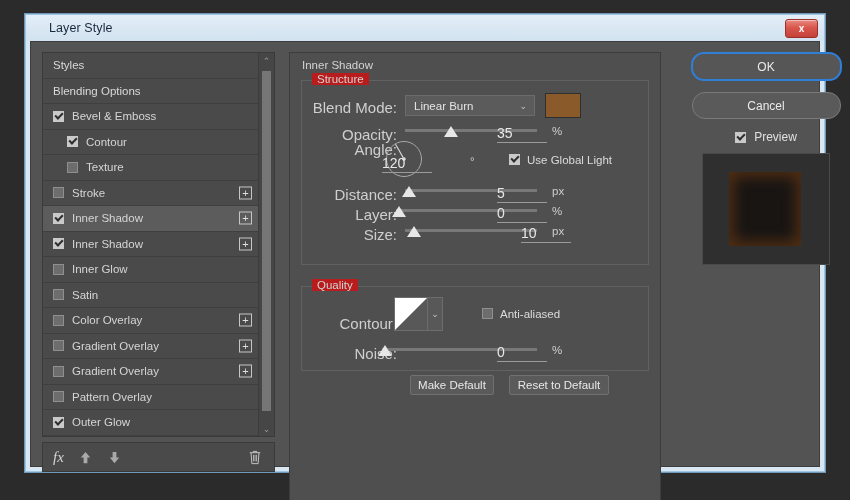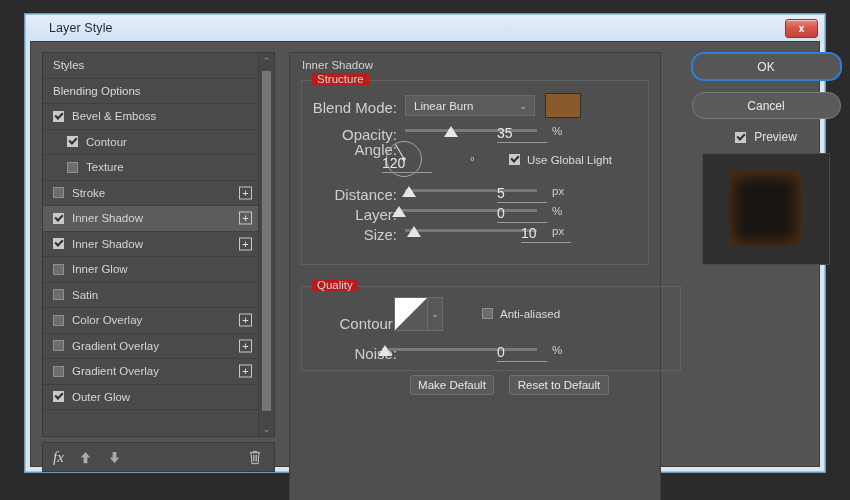--- a/index.html
+++ b/index.html
@@ -346,20 +346,24 @@
           </div>
           <div class="srow">
             <span class="cb"></span>
             <span>Gradient Overlay</span>
             <span class="plusbox">+</span>
           </div>
           <div class="srow">
             <span class="cb"></span>
             <span>Gradient Overlay</span>
             <span class="plusbox">+</span>
+          </div>
+          <div class="srow">
+            <span class="cb"></span>
+            <span>Pattern Overlay</span>
           </div>
           <div class="srow">
             <span class="cb checked"></span>
             <span>Outer Glow</span>
           </div>
         </div>
       <div class="vscroll">
         <div class="vs-arrow">⌃</div>
         <div class="vs-thumb"></div>
         <div class="vs-arrow bottom">⌄</div>
@@ -434,21 +438,21 @@
 
         <div class="lbl" style="left:0px; top:145px; width:95px;">Size:</div>
         <div class="slider" style="left:103px; top:143px; width:132px;">
           <div class="track"></div>
           <div class="thumb" style="left:7%;"></div>
         </div>
         <div class="numfield" style="left:195px; top:144px; width:50px;margin-left:24px;">10</div>
         <div class="unit" style="left:250px; top:144px;">px</div>
       </div>
 
-      <div class="group" style="left:11px; top:233px; width:380px; height:85px;">
+      <div class="group" style="left:11px; top:233px; width:348px; height:85px;">
         <div class="group-title">Quality</div>
 
         <div class="lbl" style="left:0px; top:28px; width:95px;">Contour:</div>
         <div class="contour-box" style="left:92px; top:10px;">
           <svg width="32" height="32" viewBox="0 0 32 32">
             <rect width="32" height="32" fill="#585858"></rect>
             <polygon points="0,32 32,0 0,0" fill="#ffffff"></polygon>
           </svg>
         </div>
         <div class="contour-chev" style="left:126px; top:10px;">⌄</div>

